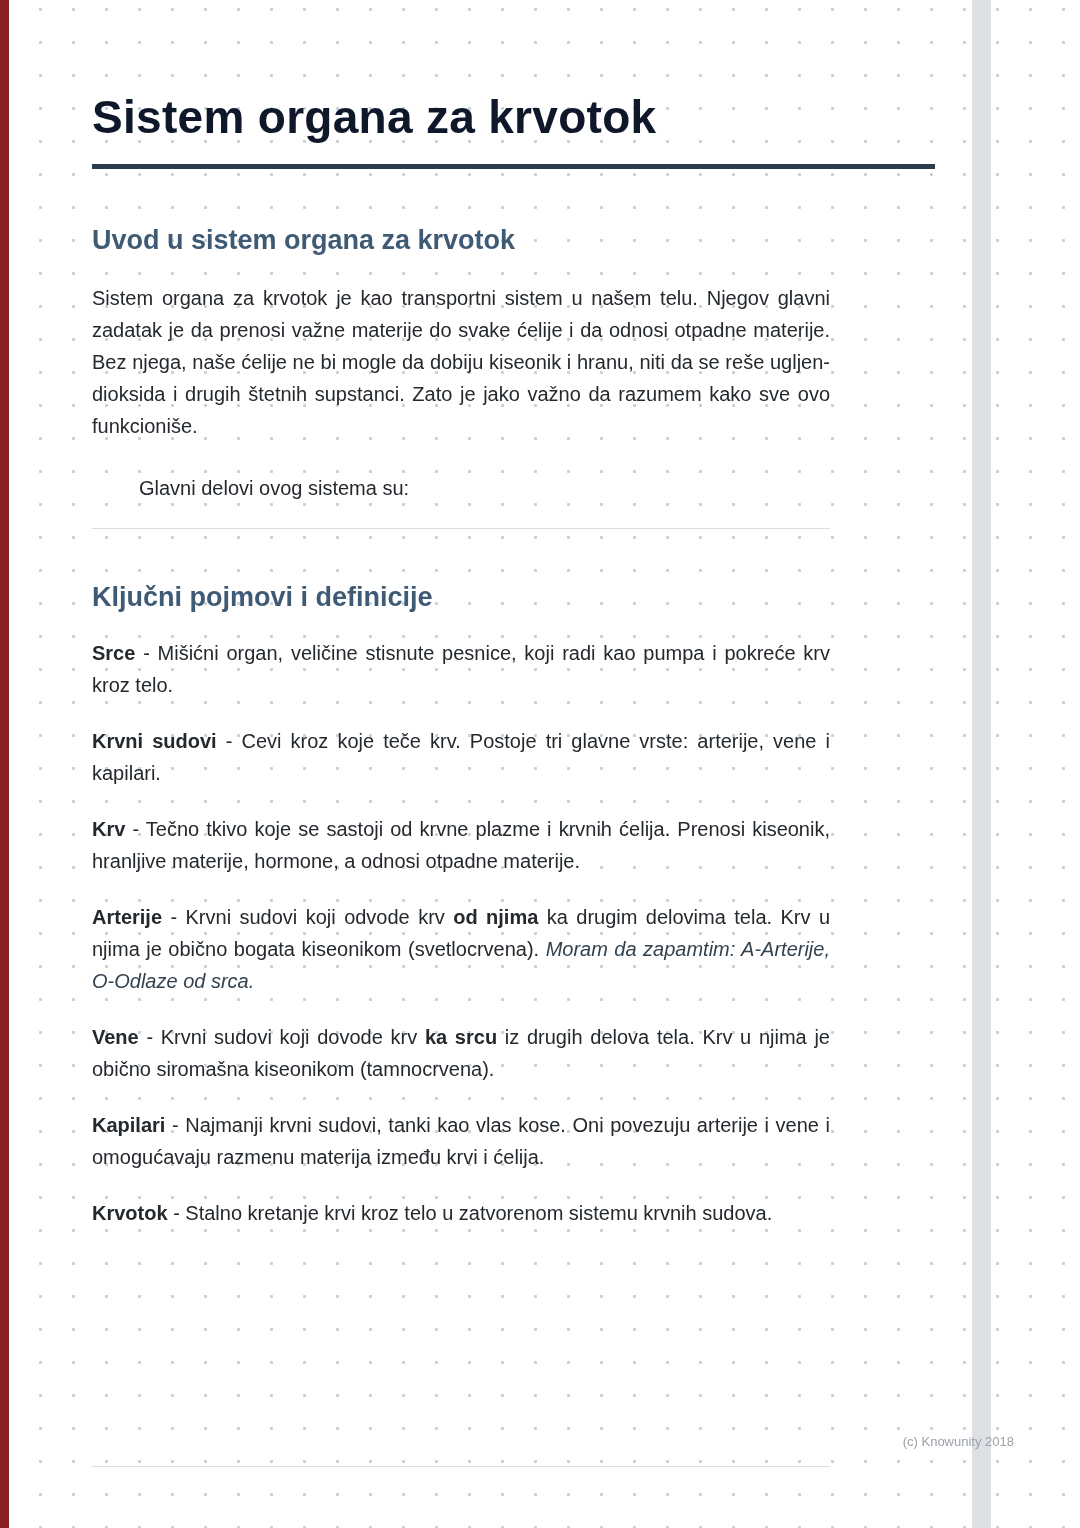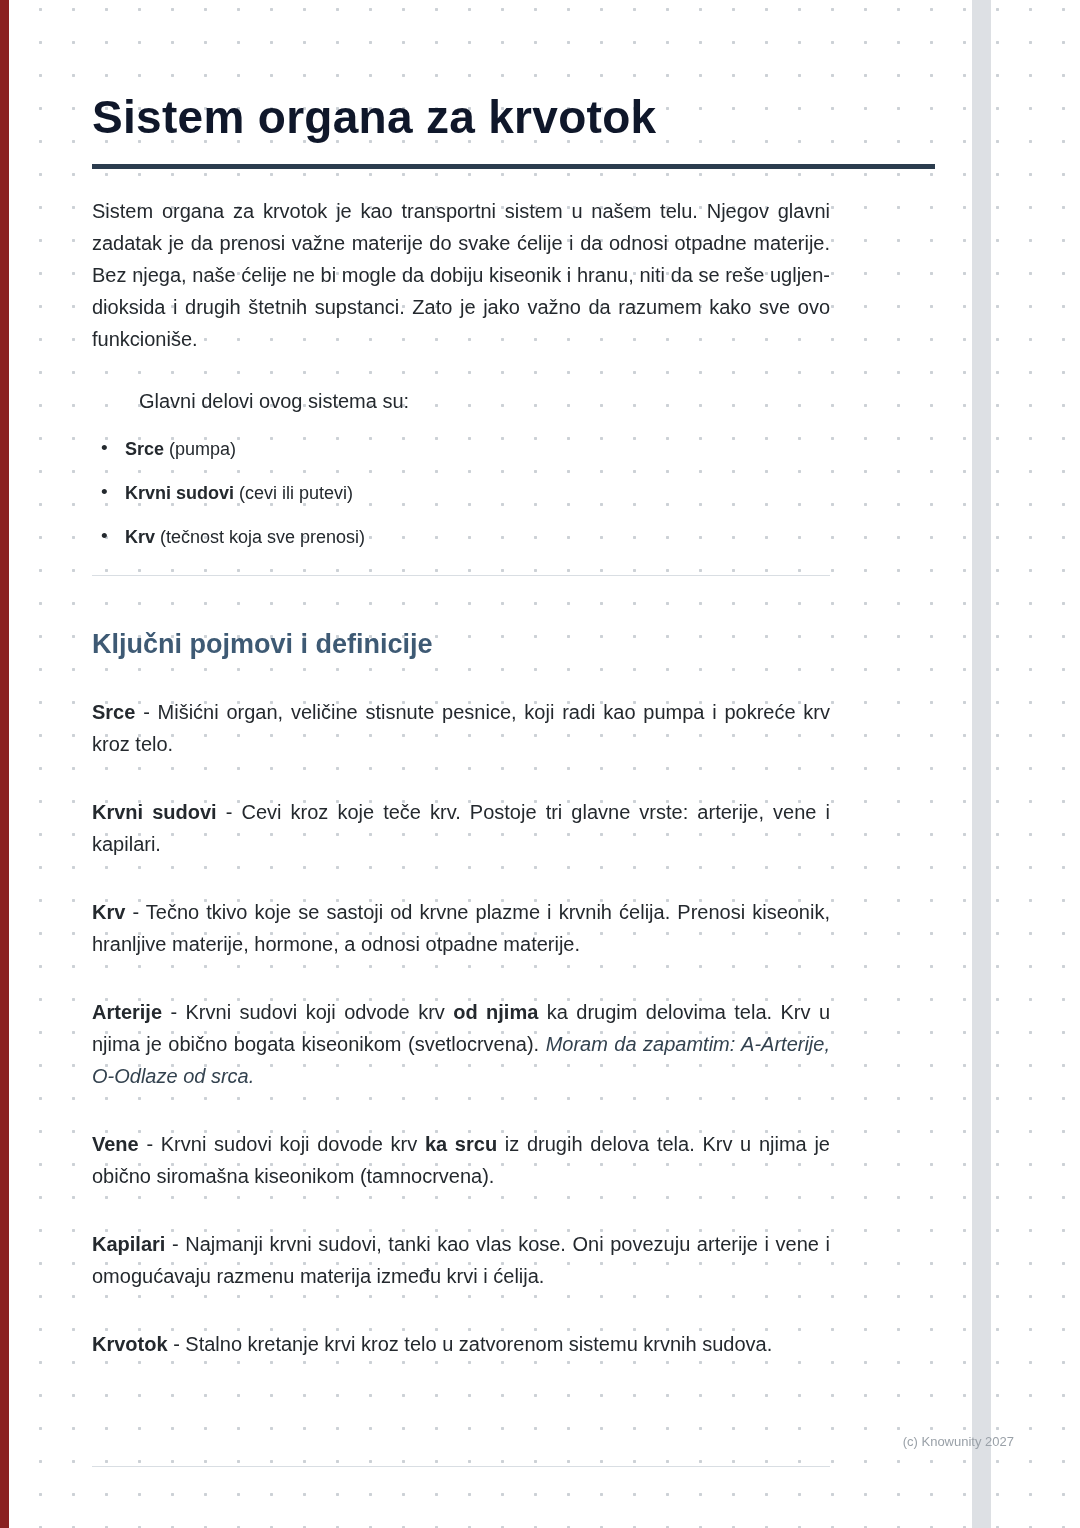--- a/index.html
+++ b/index.html
@@ -52,21 +52,21 @@
     font-size: 18px; line-height: 28px; margin-bottom: 16px; color: #24292e;
   }
   ul.parts-list li::before {
     content: "\2022";
     position: absolute; left: 9px; top: -1px; font-size: 19px; color: #24292e;
   }
   ul.parts-list strong, p.def strong, p.lead strong { font-weight: 700; }
 
   .divider { margin-top: 24px; width: 738px; height: 1px; background: #d9dee3; }
 
-  p.def { margin-top: 36px; text-align: justify; }
+  p.def { margin-top: 24px; text-align: justify; }
   em.note { font-style: italic; color: #33424f; }
 
   .bottom-divider {
     position: absolute; left: 92px; top: 1466px; width: 738px; height: 1px;
     background: #d9dee3; z-index: 2;
   }
   .footer-credit {
     position: absolute; top: 1434px; right: 66px;
     font-size: 13px; color: #9aa1a8; z-index: 4;
   }
@@ -76,30 +76,26 @@
 
 <div class="dots-layer"></div>
 <div class="left-strip"></div>
 <div class="right-strip"></div>
 
 <div class="content">
 
   <h1 class="page-title">Sistem organa za krvotok</h1>
   <div class="title-rule"></div>
 
+  <h2 class="section-heading">Uvod u sistem organa za krvotok</h2>
 
   <p class="body-text intro">Sistem organa za krvotok je kao transportni sistem u našem telu. Njegov glavni zadatak je da prenosi važne materije do svake ćelije i da odnosi otpadne materije. Bez njega, naše ćelije ne bi mogle da dobiju kiseonik i hranu, niti da se reše ugljen-dioksida i drugih štetnih supstanci. Zato je jako važno da razumem kako sve ovo funkcioniše.</p>
 
   <p class="body-text lead">Glavni delovi ovog sistema su:</p>
 
-  <ul class="parts-list">
-    <li><strong>Srce</strong><span> (pumpa)</span></li>
-    <li><strong>Krvni sudovi</strong><span> (cevi ili putevi)</span></li>
-    <li><strong>Krv</strong><span> (tečnost koja sve prenosi)</span></li>
-  </ul>
 
   <div class="divider"></div>
 
   <h2 class="section-heading second">Ključni pojmovi i definicije</h2>
 
   <p class="body-text def"><strong>Srce</strong><span> - Mišićni organ, veličine stisnute pesnice, koji radi kao pumpa i pokreće krv kroz telo.</span></p>
 
   <p class="body-text def"><strong>Krvni sudovi</strong><span> - Cevi kroz koje teče krv. Postoje tri glavne vrste: arterije, vene i kapilari.</span></p>
 
   <p class="body-text def"><strong>Krv</strong><span> - Tečno tkivo koje se sastoji od krvne plazme i krvnih ćelija. Prenosi kiseonik, hranljive materije, hormone, a odnosi otpadne materije.</span></p>
@@ -108,13 +104,13 @@
 
   <p class="body-text def"><strong>Vene</strong><span> - Krvni sudovi koji dovode krv </span><strong>ka srcu</strong><span> iz drugih delova tela. Krv u njima je obično siromašna kiseonikom (tamnocrvena).</span></p>
 
   <p class="body-text def"><strong>Kapilari</strong><span> - Najmanji krvni sudovi, tanki kao vlas kose. Oni povezuju arterije i vene i omogućavaju razmenu materija između krvi i ćelija.</span></p>
 
   <p class="body-text def"><strong>Krvotok</strong><span> - Stalno kretanje krvi kroz telo u zatvorenom sistemu krvnih sudova.</span></p>
 
 </div>
 
 <div class="bottom-divider"></div>
-<div class="footer-credit">(c) Knowunity 2027</div>
+<div class="footer-credit">(c) Knowunity 2018</div>
 
 </body></html>

